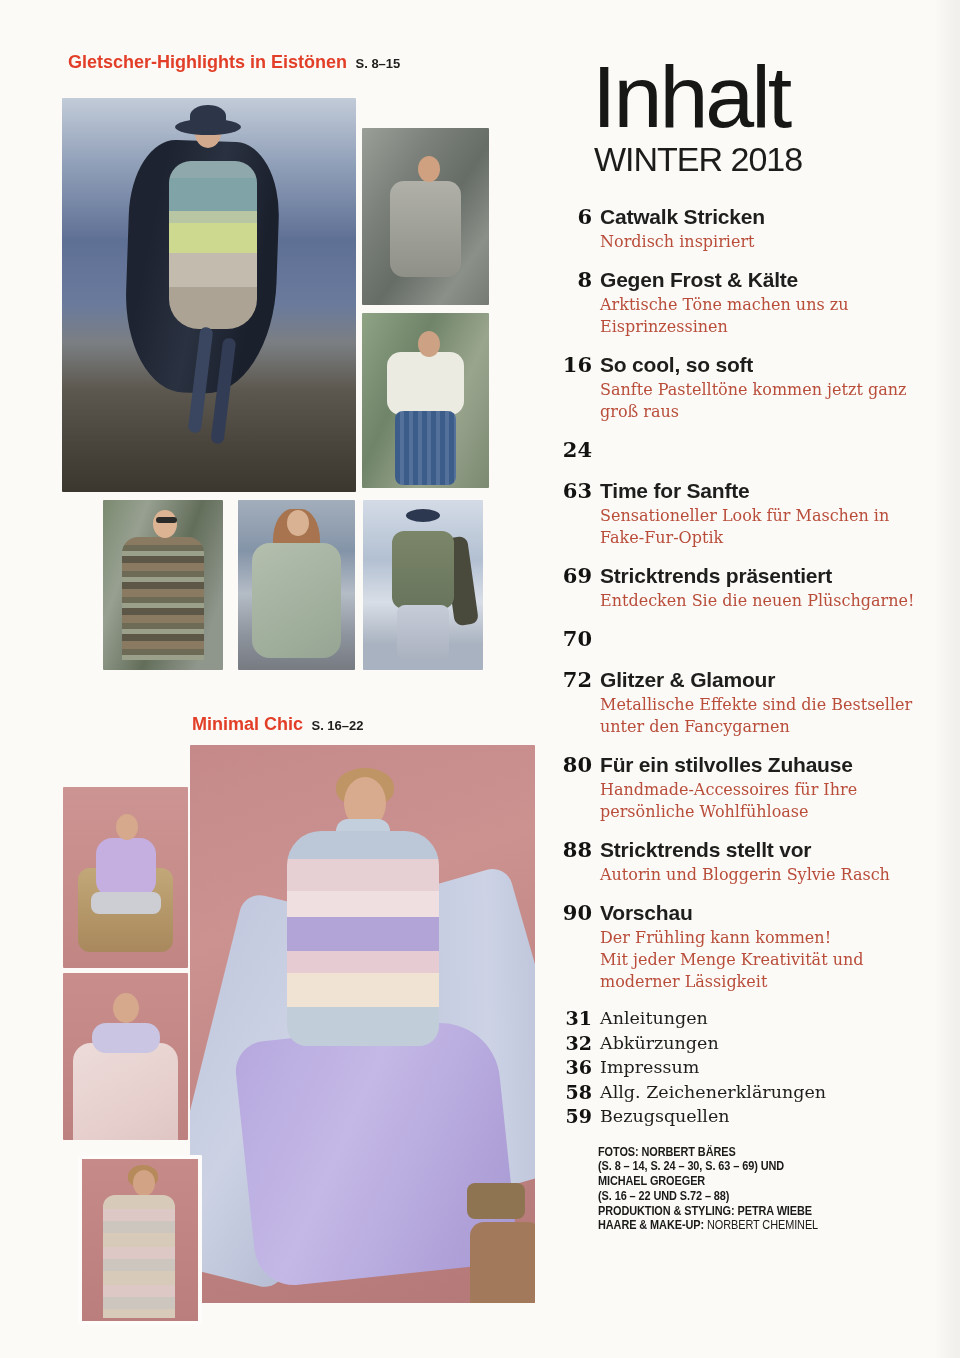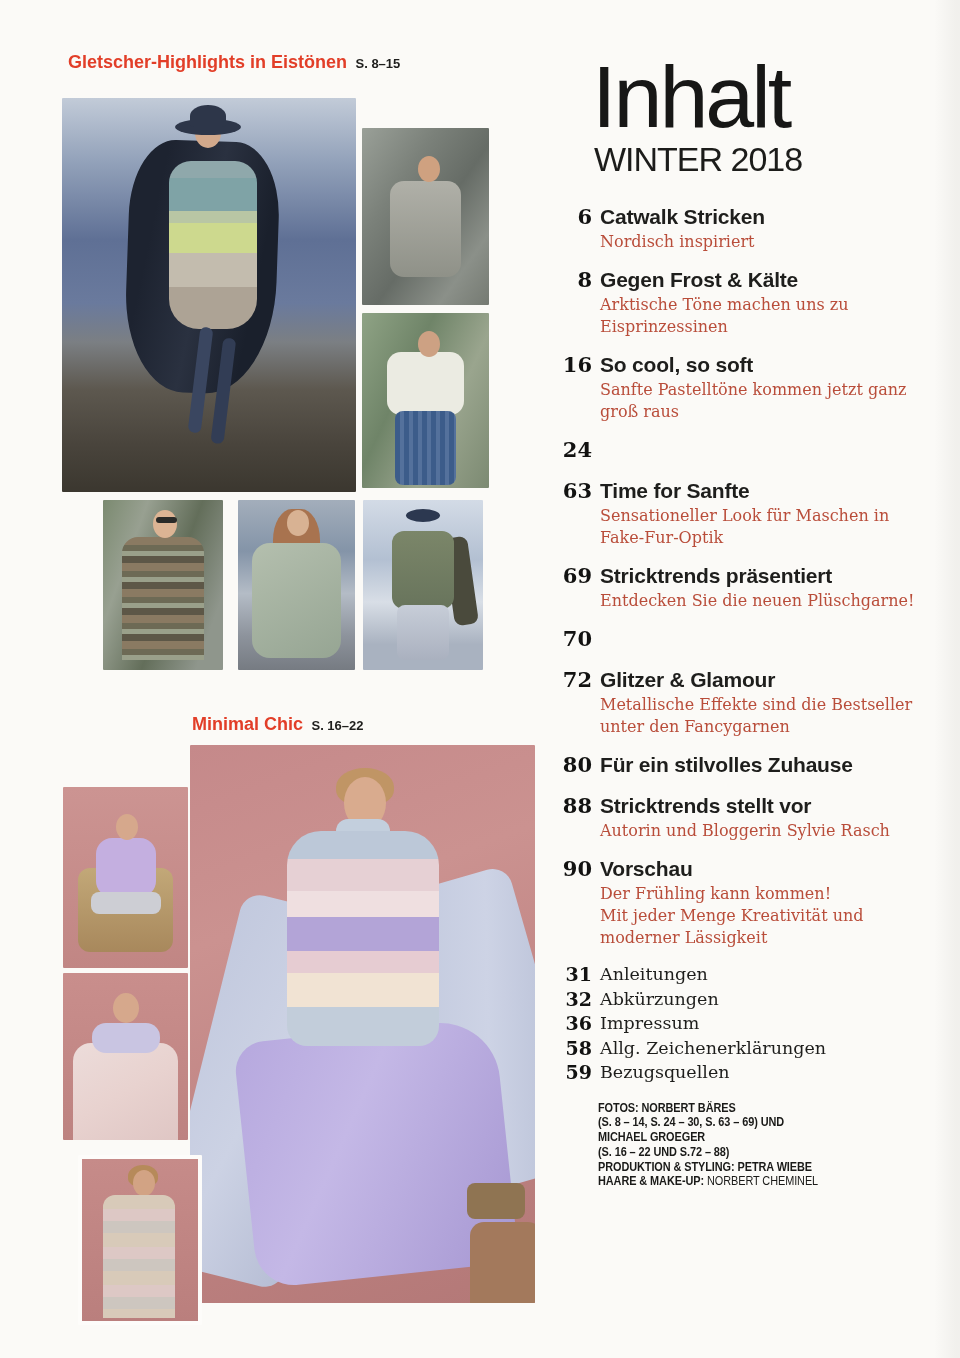--- a/index.html
+++ b/index.html
@@ -265,20 +265,22 @@
           <div class="toc-body">
             <div class="toc-title">Glitzer &amp; Glamour</div>
             <div class="toc-sub">Metallische Effekte sind die Bestseller
 unter den Fancygarnen</div>
           </div>
         </div>
         <div class="toc-entry">
           <div class="toc-num">80</div>
           <div class="toc-body">
             <div class="toc-title">Für ein stilvolles Zuhause</div>
+            <div class="toc-sub">Handmade-Accessoires für Ihre
+persönliche Wohlfühloase</div>
           </div>
         </div>
         <div class="toc-entry">
           <div class="toc-num">88</div>
           <div class="toc-body">
             <div class="toc-title">Stricktrends stellt vor</div>
             <div class="toc-sub">Autorin und Bloggerin Sylvie Rasch</div>
           </div>
         </div>
         <div class="toc-entry">

